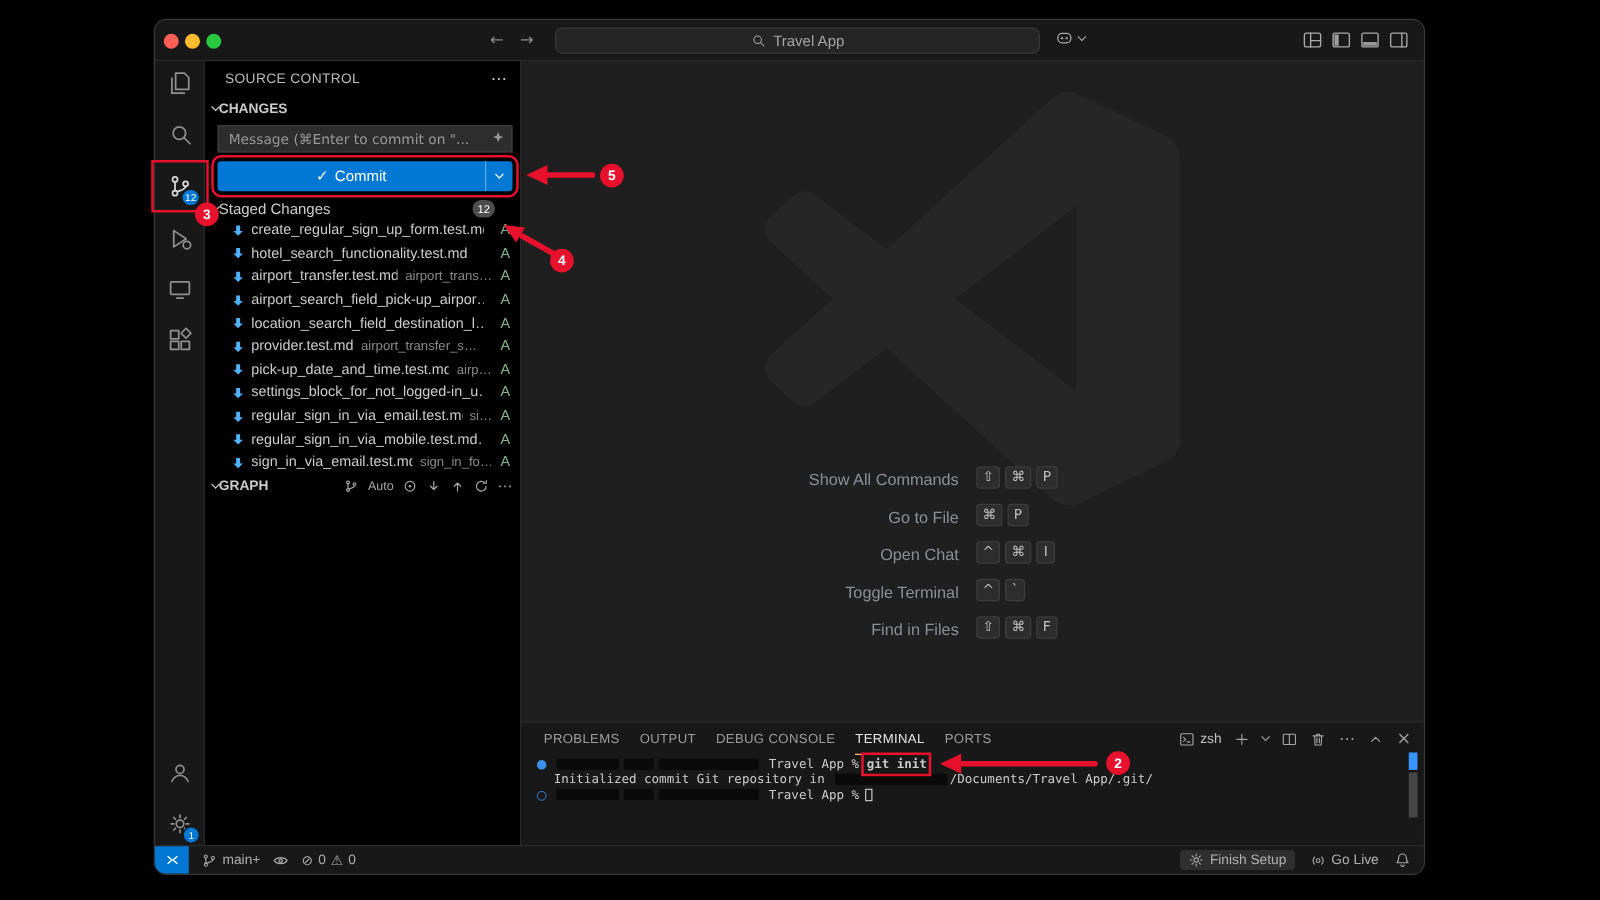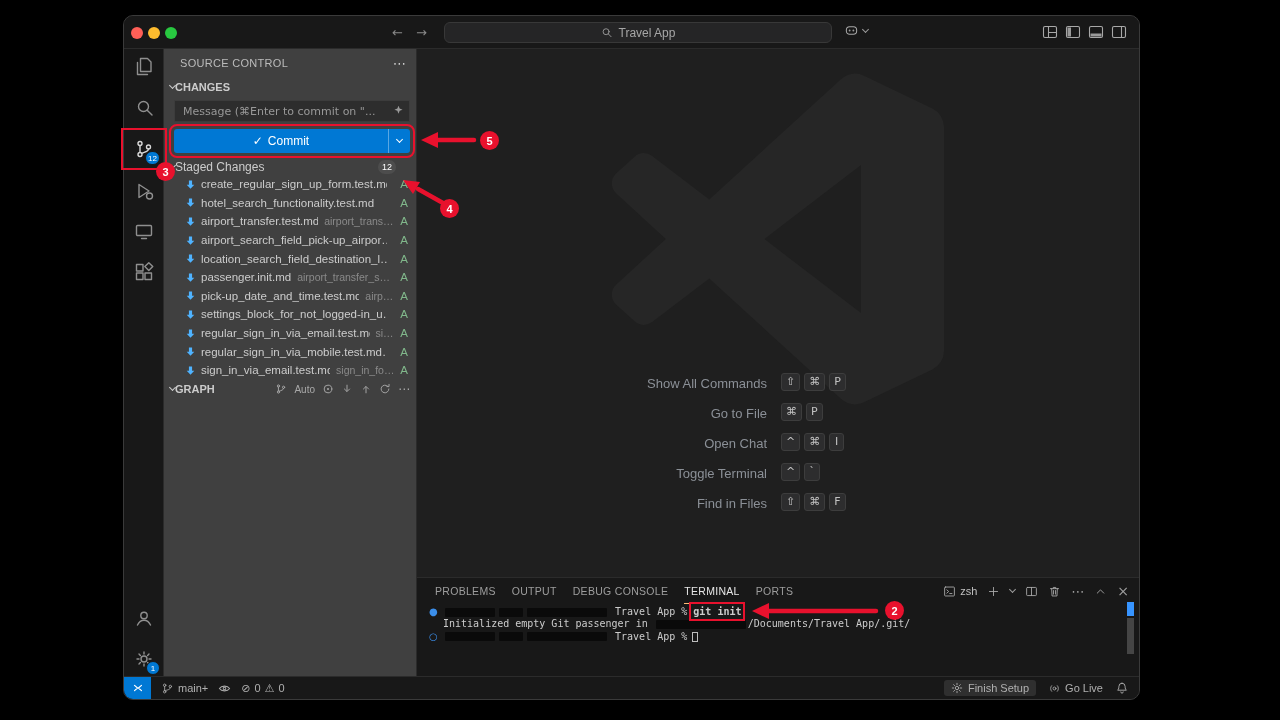--- a/index.html
+++ b/index.html
@@ -27,21 +27,21 @@
 
   
   .activitybar { position:absolute; left:0; top:33px; bottom:23px; width:40px; background:#181818;
     border-right:1px solid #2b2b2b; }
   .ab-item { position:absolute; left:8px; width:24px; height:24px; cursor:pointer; }
   .ab-badge { position:absolute; right:-4px; bottom:-4px; min-width:14px; height:14px; border-radius:8px;
     background:#0078d4; border:1px solid #181818; color:#fff; font-size:8px; display:flex;
     align-items:center; justify-content:center; padding:0 2px; }
 
   
-  .sidebar { position:absolute; left:40px; top:33px; bottom:23px; width:253px; background:#404040;
+  .sidebar { position:absolute; left:40px; top:33px; bottom:23px; width:253px; background:#000000;
     border-right:1px solid #2b2b2b; color:#cccccc; }
   .sc-header { position:absolute; top:6px; left:16px; right:10px; height:16px; display:flex; align-items:center;
     font-size:11px; color:#bbbbbb; letter-spacing:.3px; }
   .sc-more { margin-left:auto; color:#cccccc; font-size:13px; cursor:pointer; }
   .sec-row { position:absolute; left:6px; right:6px; height:16px; display:flex; align-items:center; gap:0;
     font-size:11px; font-weight:bold; color:#cccccc; cursor:pointer; }
   .msg-input { position:absolute; left:10px; top:51px; width:236px; height:22px; }
   .msg-input input { width:100%; height:100%; background:#2d2d2d; border:1px solid #3c3c3c; border-radius:0;
     color:#cccccc; font-size:11px; padding:0 22px 0 8px; font-family:"DejaVu Sans", sans-serif; }
   .msg-input input::placeholder { color:#989898; }
@@ -304,21 +304,21 @@
             <span class="fname">location_search_field_destination_l…</span>
             <span class="fdesc"></span>
           </span>
         <span class="fstat">A</span>
       </div>
       <div class="frow">
         <svg width="11" height="11" viewBox="0 0 16 16">
             <path fill="#4fb3ff" d="M8 14 2.5 8.5h3.2V2h4.6v6.5h3.2z"></path>
           </svg>
         <span class="fmid">
-            <span class="fname">passenger.init.md</span>
+            <span class="fname">provider.test.md</span>
             <span class="fdesc">airport_transfer_s…</span>
           </span>
         <span class="fstat">A</span>
       </div>
       <div class="frow">
         <svg width="11" height="11" viewBox="0 0 16 16">
             <path fill="#4fb3ff" d="M8 14 2.5 8.5h3.2V2h4.6v6.5h3.2z"></path>
           </svg>
         <span class="fmid">
             <span class="fname">pick-up_date_and_time.test.md</span>
@@ -476,21 +476,21 @@
           </svg>
         <span class="sym" style="font-size:14px">×</span>
       </span>
     </div>
 
     <div class="term">
       <div>
         <span class="gutter dot-blue sym">●</span><span class="redact" style="width:50px"></span><span class="redact" style="width:24px"></span><span class="redact" style="width:80px"></span> <span>Travel App %</span> <span class="git-init">git init</span>
       </div>
       <div>
-        <span class="gutter"></span><span>Initialized empty Git passenger in</span> <span class="redact" style="width:90px"></span><span>/Documents/Travel App/.git/</span>
+        <span class="gutter"></span><span>Initialized commit Git repository in</span> <span class="redact" style="width:90px"></span><span>/Documents/Travel App/.git/</span>
       </div>
       <div>
         <span class="gutter dot-blue sym">○</span><span class="redact" style="width:50px"></span><span class="redact" style="width:24px"></span><span class="redact" style="width:80px"></span> <span>Travel App %</span><span class="cursor-box"></span>
       </div>
     </div>
     <div class="term-scroll-blue"></div>
     <div class="term-scroll-thumb"></div>
   </div>
 
   <div class="statusbar">

